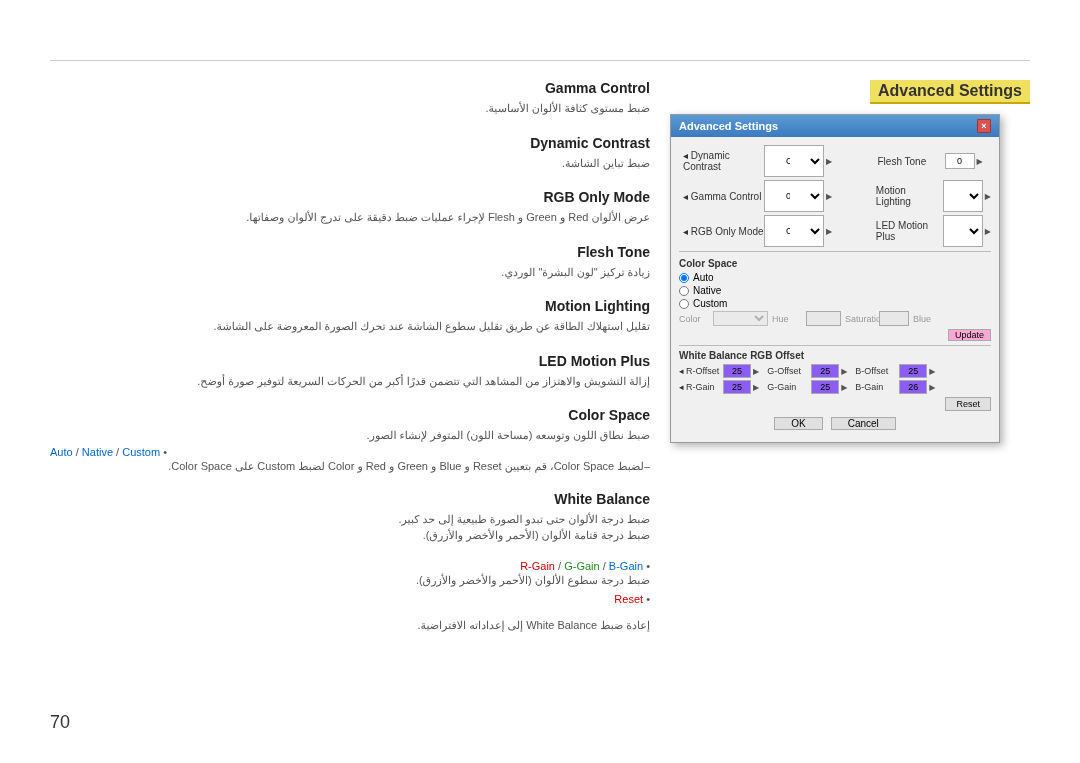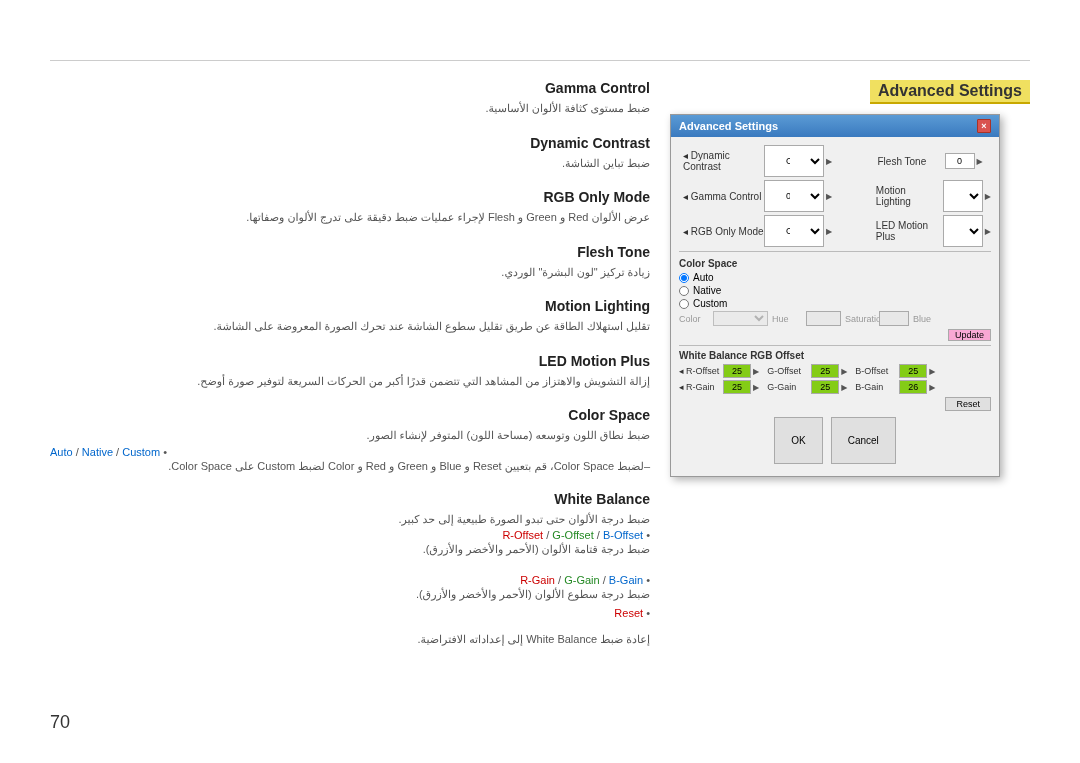--- a/index.html
+++ b/index.html
@@ -337,21 +337,21 @@
 
     .wb-item-label {
       width: 42px;
       font-size: 9px;
       color: #333;
     }
 
     .wb-val {
       font-size: 9px;
       border: 1px solid #aaa;
-      background: #84cc16;
+      background: #8b5cf6;
       width: 28px;
       height: 14px;
       text-align: center;
     }
 
     .wb-arr {
       font-size: 8px;
       color: #555;
       cursor: pointer;
     }
@@ -370,21 +370,21 @@
     .dialog-footer {
       display: flex;
       justify-content: center;
       gap: 8px;
       margin-top: 6px;
       padding-bottom: 4px;
     }
 
     .ok-btn, .cancel-btn {
       font-size: 10px;
-      padding: 17px 16px;
+      padding: 0 16px;
       background: #e0e0e0;
       border: 1px solid #aaa;
       cursor: pointer;
     }
   </style>
 </head>
 <body>
 
 <div class="top-line"></div>
 
@@ -435,28 +435,20 @@
         <span class="link-blue">Custom</span>
         <span class="separator"> •</span>
       </div>
       <div class="color-space-extra">–لضبط Color Space، قم بتعيين Reset و Blue و Green و Red و Color لضبط Custom على Color Space.</div>
     </div>
 
     <div class="section-block">
       <div class="section-title">White Balance</div>
       <div class="section-desc">ضبط درجة الألوان حتى تبدو الصورة طبيعية إلى حد كبير.</div>
 
-      <div class="wb-links">
-        <span class="link-red">R-Offset</span>
-        <span class="sep"> / </span>
-        <span class="link-green">G-Offset</span>
-        <span class="sep"> / </span>
-        <span class="link-blue2">B-Offset</span>
-        <span class="sep"> •</span>
-      </div>
       <div class="wb-desc">ضبط درجة قتامة الألوان (الأحمر والأخضر والأزرق).</div>
 
       <div class="wb-gain-links wb-links">
         <span class="link-red">R-Gain</span>
         <span class="sep"> / </span>
         <span class="link-green">G-Gain</span>
         <span class="sep"> / </span>
         <span class="link-blue2">B-Gain</span>
         <span class="sep"> •</span>
       </div>

